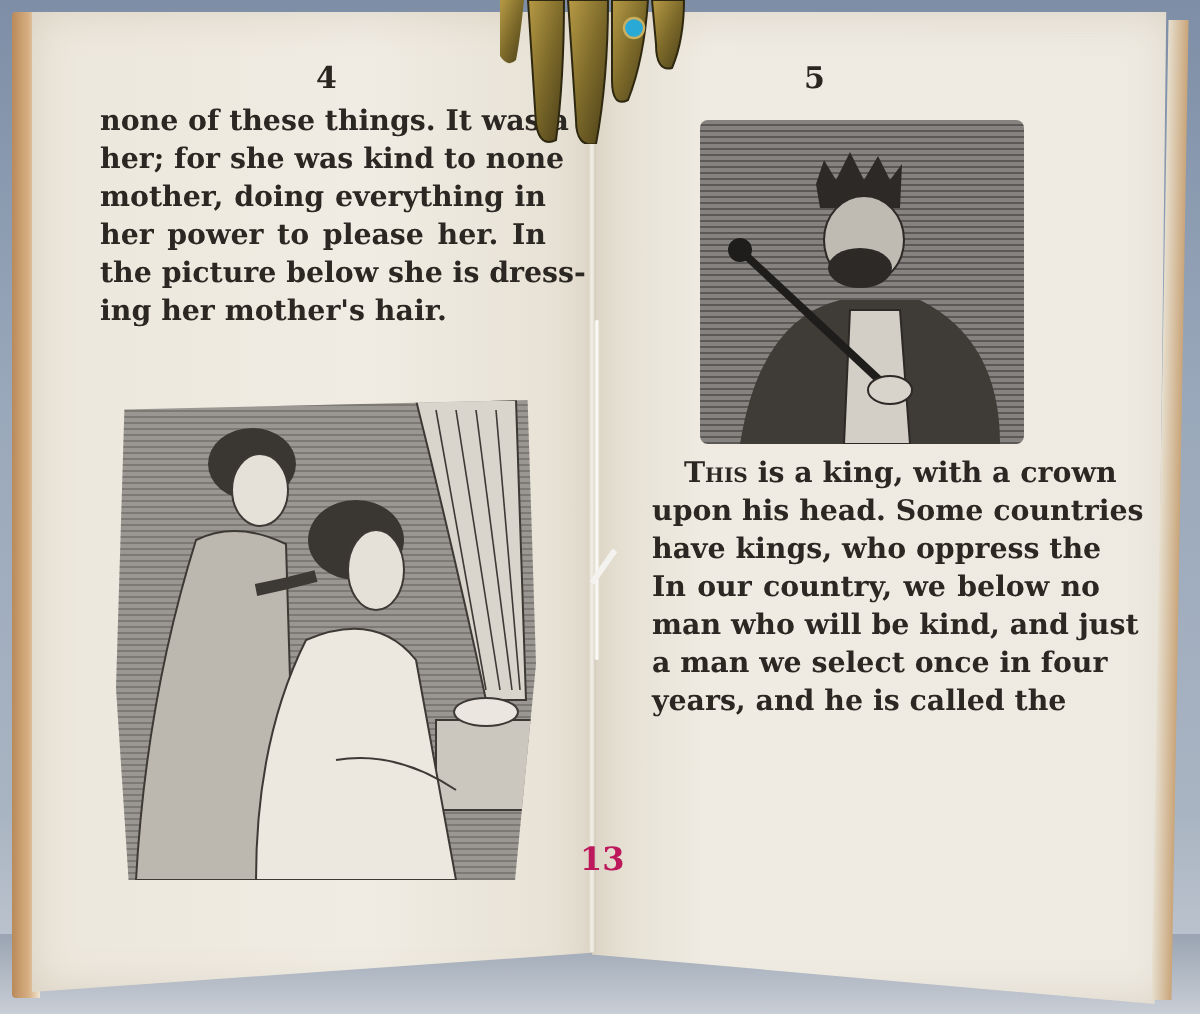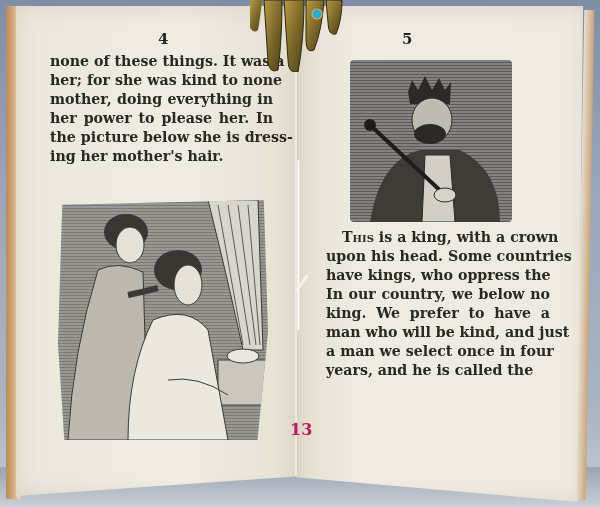--- a/index.html
+++ b/index.html
@@ -165,21 +165,20 @@
 
       <ellipse cx="95" cy="135" rx="11" ry="7" fill="#d8d3cb" stroke="#2c2926"></ellipse>
     </svg>
   </div>
 
   <div class="text-block right-text">
     <span class="line first"><span class="sc">This</span><span> is a king, with a crown</span></span>
     <span class="line">upon his head.  Some countries</span>
     <span class="line">have kings, who oppress the</span>
     <span class="line">In our country, we below no</span>
-    <span class="line">king.  We prefer to have a</span>
     <span class="line">man who will be kind, and just</span>
     <span class="line">a man we select once in four</span>
     <span class="line">years, and he is called the</span>
   </div>
 
   <div class="hand">
     <svg width="96" height="72" viewBox="0 0 96 72">
       <defs>
         <linearGradient id="brass" x1="0" y1="0" x2="1" y2="1">
           <stop offset="0" stop-color="#b79a45"></stop>

